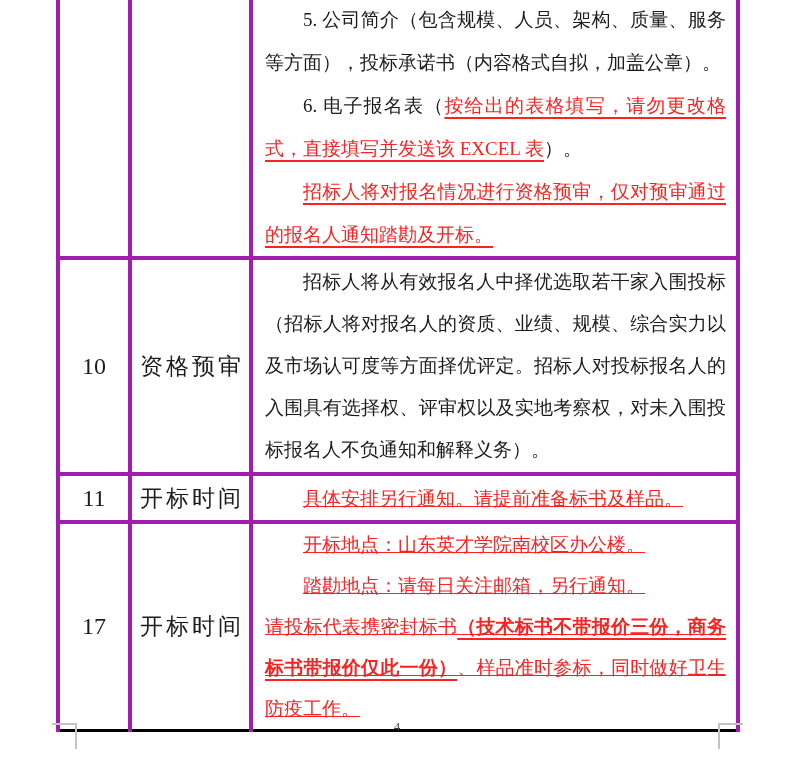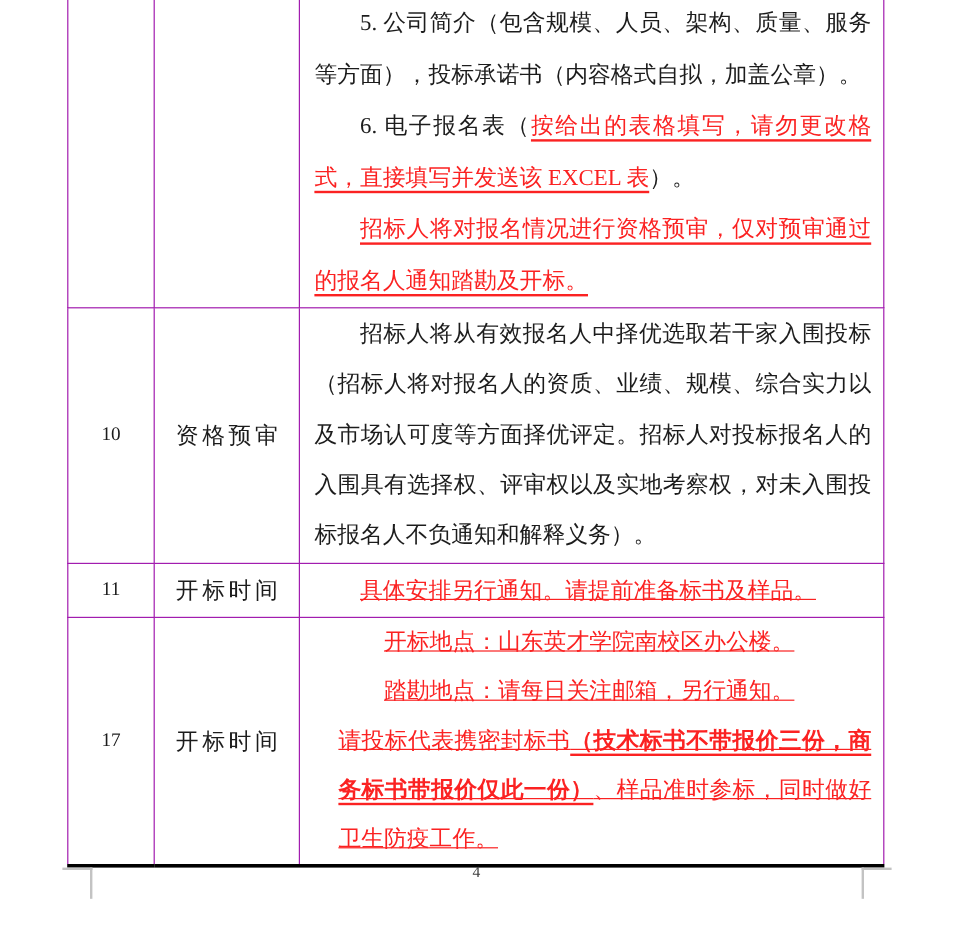--- a/index.html
+++ b/index.html
@@ -16,53 +16,53 @@
     position: absolute;
     left: 56px;
     top: -2px;
     border-collapse: collapse;
     table-layout: fixed;
   }
   col.c1 { width: 72px; }
   col.c2 { width: 121px; }
   col.c3 { width: 487px; }
   td {
-    border: 1px solid #a21caf;
+    border: 4px solid #a21caf;
     padding: 0;
     vertical-align: middle;
     overflow: hidden;
   }
   tr.r-cont td { border-top: none; height: 258px; }
   tr.r-10 td { height: 212px; }
   tr.r-11 td { height: 44px; }
   tr.r-12 td { height: 204px; }
   tr.r-12 td { border-bottom: 3px solid #000; }
   .no-cell {
     text-align: center;
-    font-size: 16px;
+    font-size: 24px;
   }
   .label-cell {
     text-align: center;
-    font-size: 19px;
+    font-size: 23px;
     letter-spacing: 3px;
     padding-left: 3px;
     border-radius: 19px;
   }
   .content-cell {
     padding: 0 10px 0 12px;
     text-align: justify;
     font-size: 19px;
   }
   .content-cell.v-top { vertical-align: top; }
   .content-cell p {
     margin: 0;
     line-height: 43px;
   }
   tr.r-10 .content-cell p { line-height: 42px; }
-  tr.r-12 .content-cell p { line-height: 41px; margin-left: 20px; }
+  tr.r-12 .content-cell p { line-height: 41px; }
   .indent { text-indent: 2em; }
   .red { color: #fb2222; text-decoration: underline; }
   .u {
     text-decoration: underline;
     text-decoration-thickness: 1.5px;
     text-underline-offset: 5px;
   }
   .bold { font-weight: bold; }
   .page-number {
     position: absolute;

